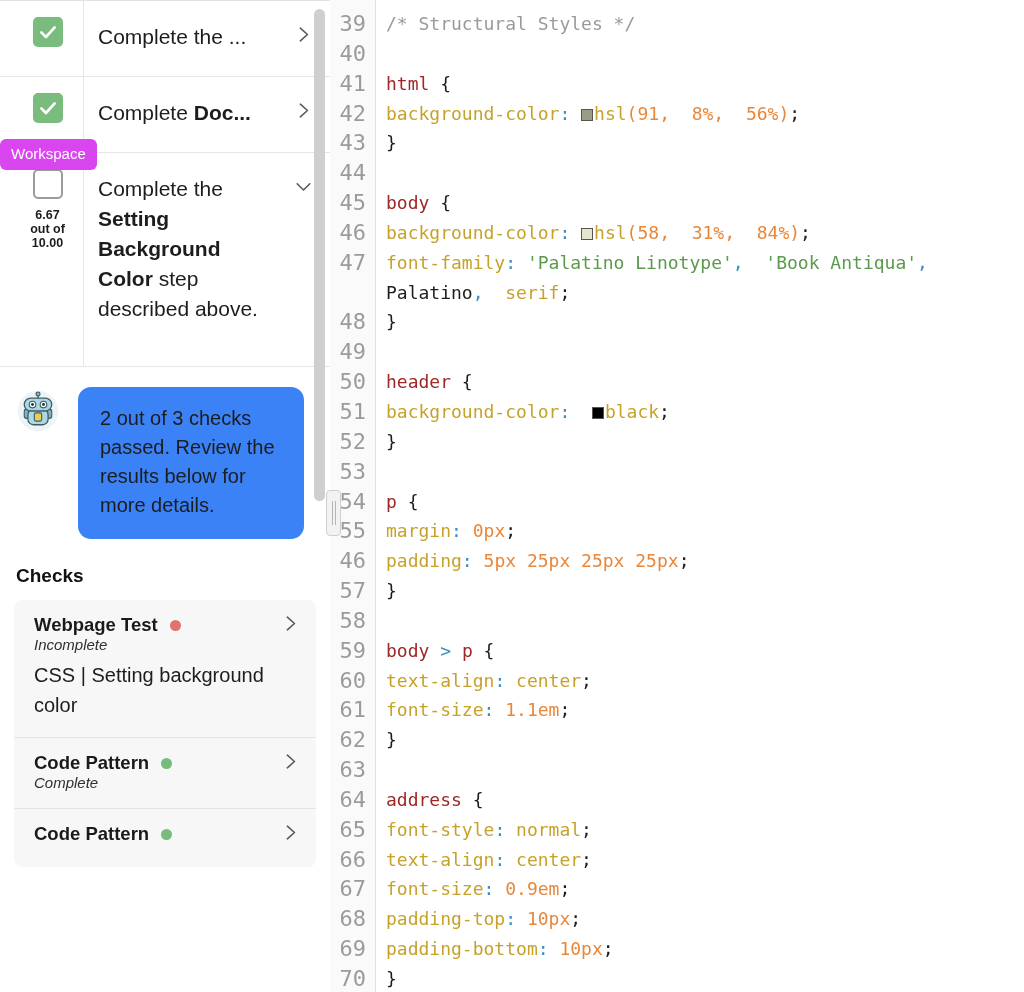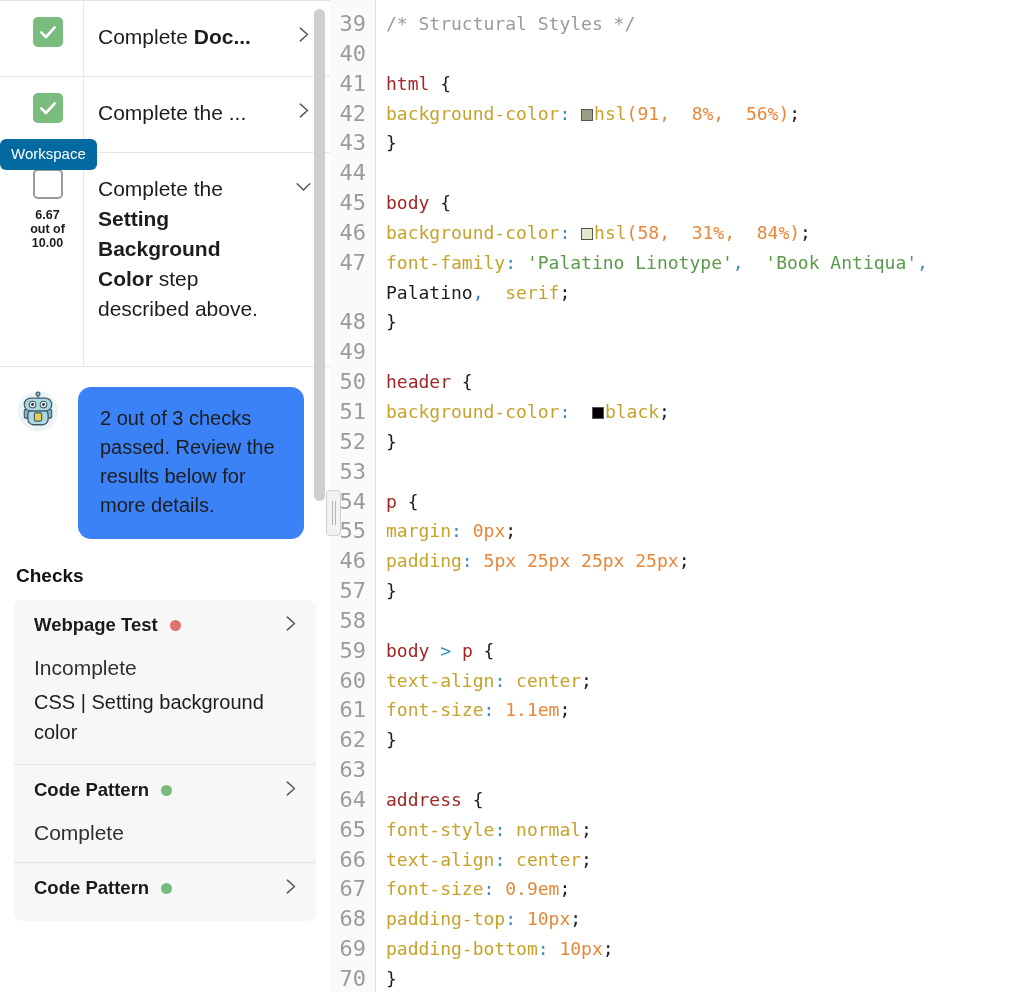--- a/index.html
+++ b/index.html
@@ -74,21 +74,21 @@
     display: flex; align-items: flex-start; justify-content: center;
     padding-top: 24px;
     color: #5a5a5a;
   }
   .chev { width: 19px; height: 19px; }
 
   
   .tooltip {
     position: absolute;
     left: 0; top: 138px;
-    background: #0369a1;
+    background: #d946ef;
     color: #ffffff;
     font-size: 15px;
     line-height: 18px;
     padding: 6px 11px 7px 11px;
     border-radius: 6px;
     z-index: 40;
     white-space: nowrap;
   }
 
   
@@ -144,23 +144,24 @@
     margin-left: 12px;
   }
   .dot.red { background: #e0736d; }
   .dot.green { background: #78bb7c; }
   .check-chev {
     position: absolute;
     right: 16px; top: 14px;
     color: #5a5a5a;
   }
   .check-status {
-    font-size: 21px;
+    font-size: 15px;
     color: #303030;
-    margin-top: 20px;
+    margin-top: 0;
+    font-style: italic;
   }
   .check-desc {
     font-size: 20px;
     line-height: 30px;
     color: #1d1d1d;
     margin-top: 7px;
   }
   .code-chip {
     font-family: "Liberation Mono", monospace;
     font-size: 16px;
@@ -260,37 +261,37 @@
   <div class="sidebar">
 
     <div class="task-row">
       <div class="task-check-col">
         <div class="cbox done">
           <svg viewBox="0 0 24 24" fill="none" stroke="#ffffff" stroke-width="3.2" stroke-linecap="round" stroke-linejoin="round">
               <path d="M4 12.5 L9.5 18 L20 6.5"></path>
             </svg>
         </div>
       </div>
-      <div class="task-body"><span>Complete </span><b>Doc...</b></div>
+      <div class="task-body">Complete the ...</div>
       <div class="task-chev">
         <svg class="chev" viewBox="0 0 24 24" fill="none" stroke="currentColor" stroke-width="2" stroke-linecap="round" stroke-linejoin="round">
             <path d="M8 4 L17 12 L8 20"></path>
           </svg>
       </div>
     </div>
 
     <div class="task-row">
       <div class="task-check-col">
         <div class="cbox done">
           <svg viewBox="0 0 24 24" fill="none" stroke="#ffffff" stroke-width="3.2" stroke-linecap="round" stroke-linejoin="round">
               <path d="M4 12.5 L9.5 18 L20 6.5"></path>
             </svg>
         </div>
       </div>
-      <div class="task-body">Complete the ...</div>
+      <div class="task-body"><span>Complete </span><b>Doc...</b></div>
       <div class="task-chev">
         <svg class="chev" viewBox="0 0 24 24" fill="none" stroke="currentColor" stroke-width="2" stroke-linecap="round" stroke-linejoin="round">
             <path d="M8 4 L17 12 L8 20"></path>
           </svg>
       </div>
     </div>
 
     <div class="task-row" style="min-height:214px">
       <div class="task-check-col">
         <div class="cbox todo"></div>

